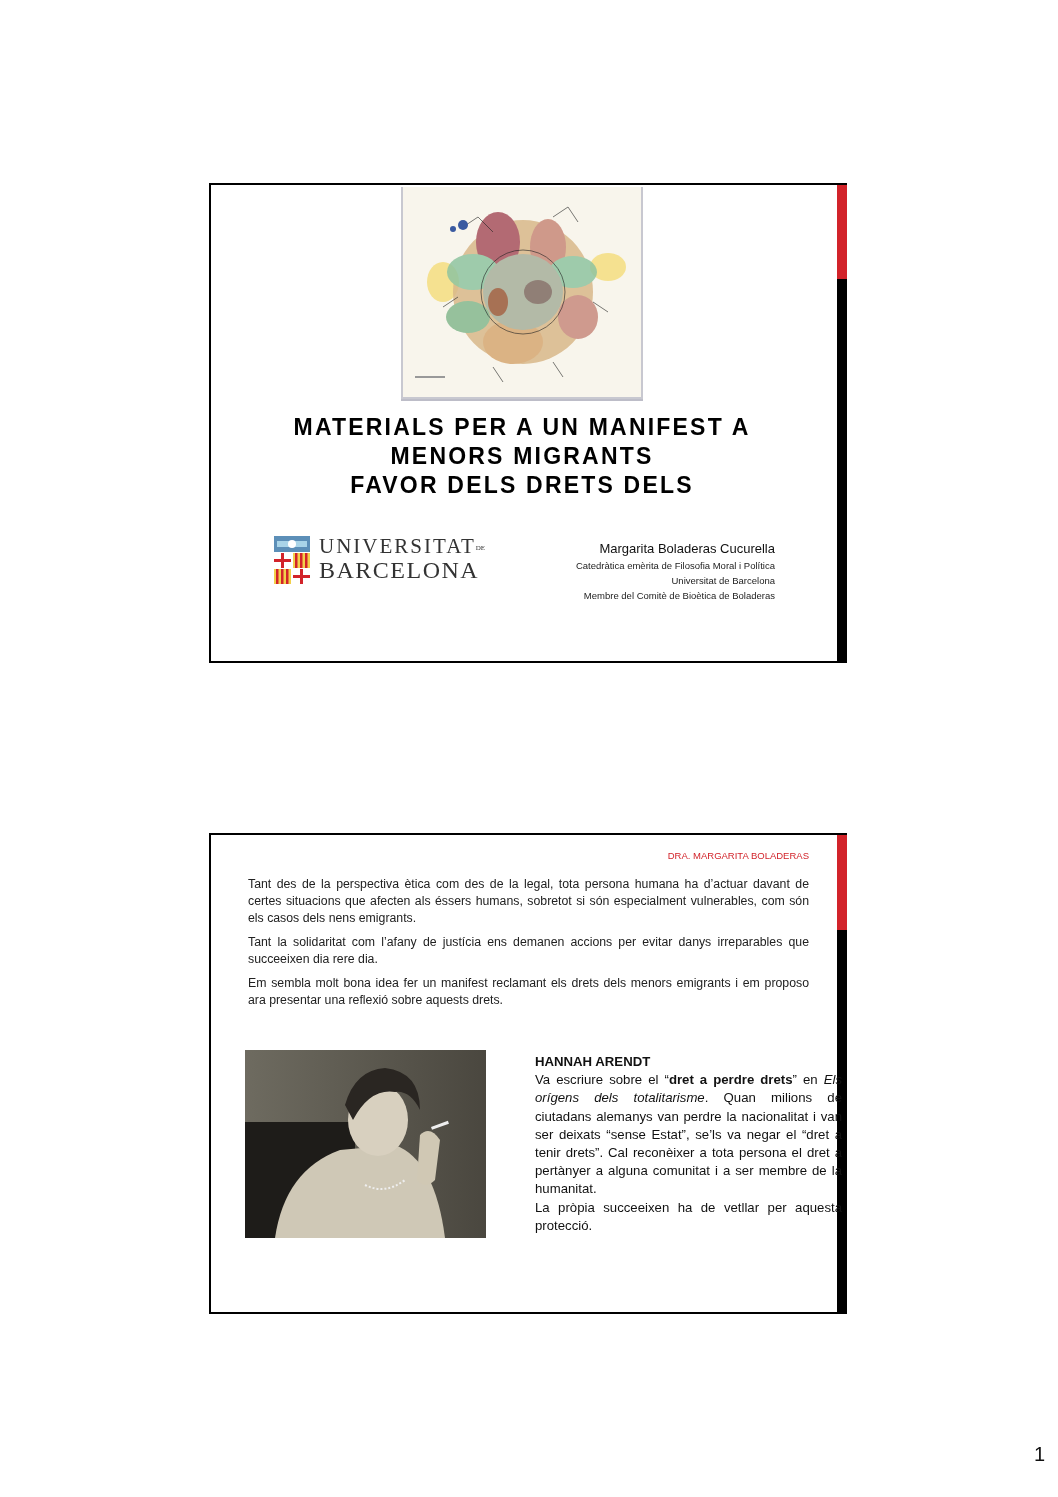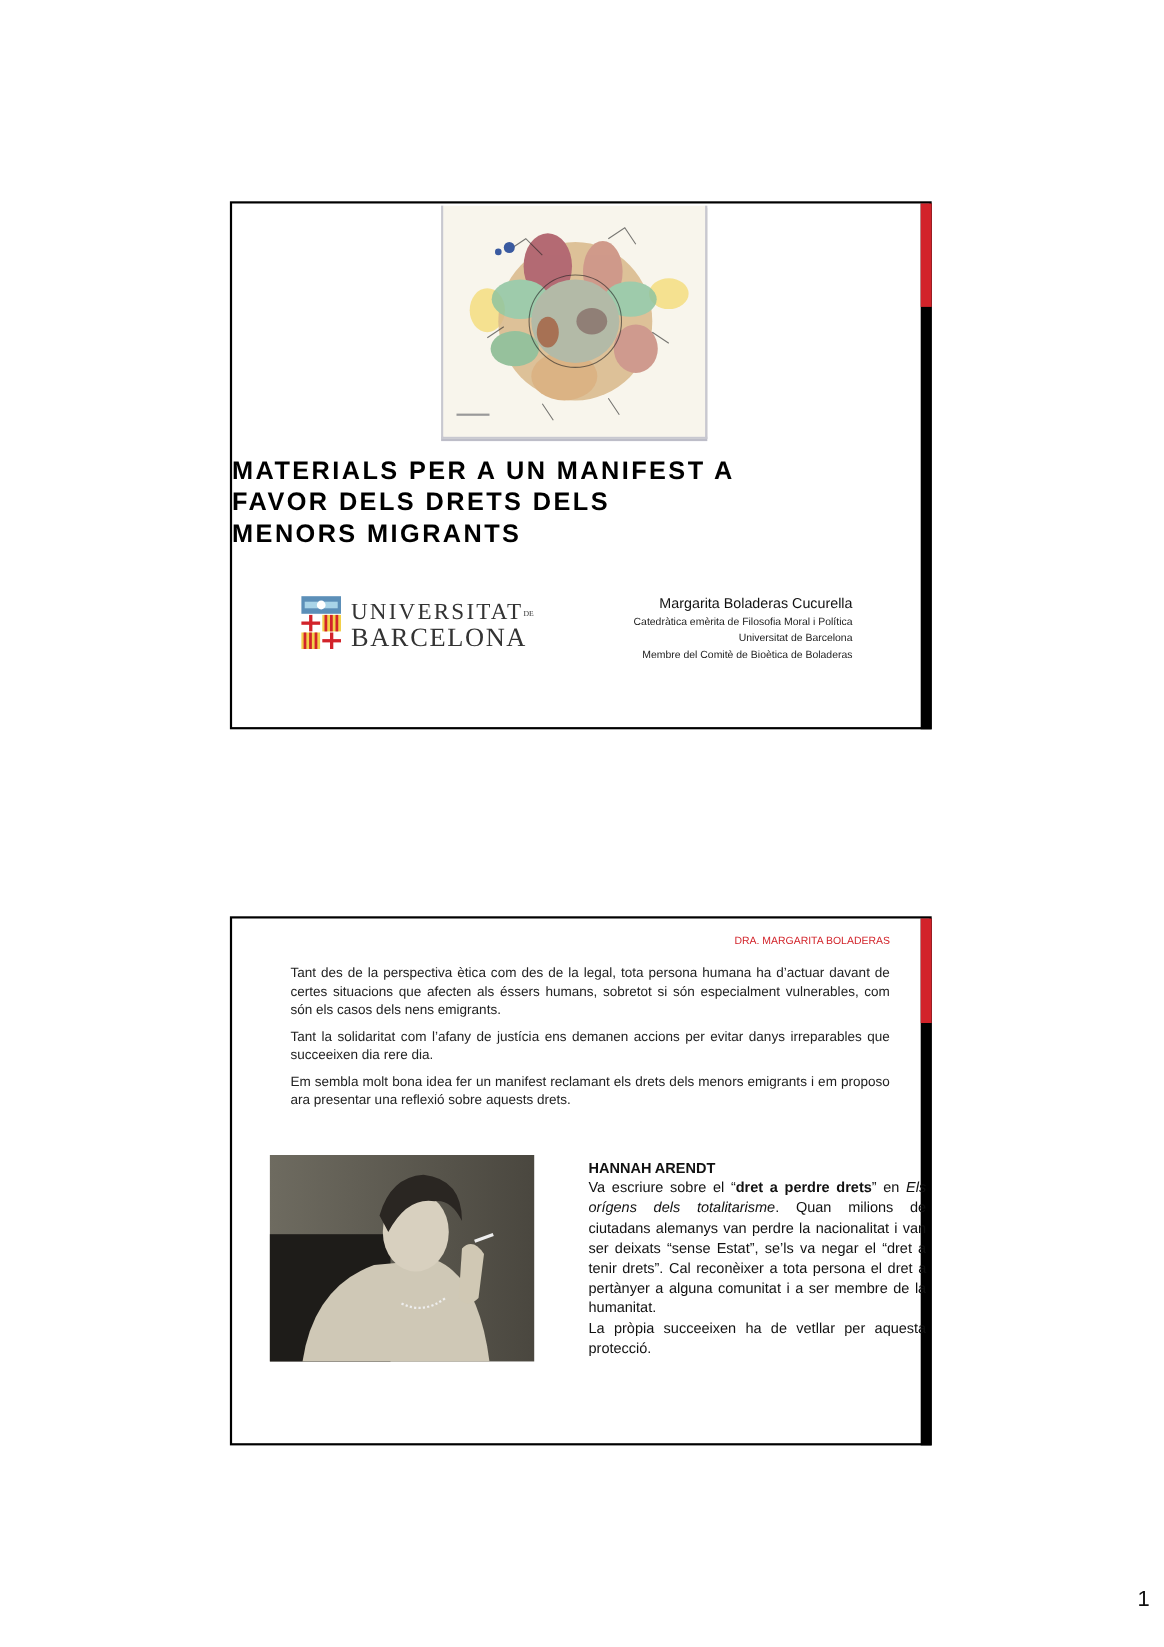--- a/index.html
+++ b/index.html
@@ -14,37 +14,37 @@
   .side-bar { position: absolute; right: -2px; top: 0; bottom: -2px; width: 10px; background: #000; }
   .side-bar .red { position: absolute; left: 0; top: 0; width: 100%; background: #d2232a; }
   #slide1 .side-bar .red { height: 94px; }
   #slide2 .side-bar .red { height: 95px; }
 
   
   .artwork { position: absolute; left: 190px; top: 2px; width: 238px; height: 210px;
              background: #f8f5ec; border: 2px solid #c8c8d0; border-top: none;
              box-shadow: 0 2px 0 #bdbdc8; overflow: hidden; }
   .artwork svg { width: 100%; height: 100%; display: block; }
-  .title { position: absolute; left: 0; right: 12px; top: 228px; 
+  .title { position: absolute; left: 0; right: 12px; top: 228px; text-align: center;
            font-weight: bold; font-size: 23px; line-height: 29px; letter-spacing: 2.2px; }
-  .logo { position: absolute; left: 62px; top: 350px; width: 220px; height: 56px; display: flex; align-items: flex-end; }
+  .logo { position: absolute; left: 62px; top: 350px; width: 220px; height: 56px; display: flex; align-items: flex-start; }
   .logo .shield { width: 38px; height: 50px; }
   .logo .words { margin-left: 8px; font-family: "Liberation Serif", serif; color: #333; line-height: 22px; }
   .logo .w1 { font-size: 21px; letter-spacing: 2px; }
   .logo .w1 .de { font-size: 7px; letter-spacing: 0; vertical-align: middle; }
   .logo .w2 { font-size: 24px; letter-spacing: 1.5px; }
   .author { position: absolute; right: 70px; top: 355px; text-align: right; }
   .author .name { font-size: 13px; line-height: 18px; color: #111; }
   .author .line { font-size: 9.5px; line-height: 15px; color: #222; }
 
   
   .header-red { position: absolute; right: 36px; top: 15px; color: #d2232a; font-size: 9.5px; margin-left: 28px; }
   .body-text { position: absolute; left: 37px; right: 36px; top: 41px; font-size: 12.3px; line-height: 17px;
                text-align: justify; color: #222; }
-  .body-text p { margin: 0 0 7px 16px; }
+  .body-text p { margin: 0 0 7px 0; }
   .photo { position: absolute; left: 34px; top: 215px; width: 241px; height: 188px; overflow: hidden; }
   .photo svg { width: 100%; height: 100%; display: block; }
   .arendt { position: absolute; left: 294px; top: 218px; width: 307px;
             font-family: Liberation Sans, sans-serif; font-size: 13.2px; line-height: 18.2px;
             text-align: justify; color: #111; margin-left: 30px; }
   .arendt .heading { font-weight: bold; display: block; text-align: left; }
   .arendt p { margin: 0; }
 
   .page-number { position: absolute; left: 1034px; top: 1443px; font-size: 20px; color: #111; }
 </style>
@@ -80,22 +80,22 @@
       </g>
       <circle cx="60" cy="38" r="5" fill="#3a5aa0"></circle>
       <circle cx="50" cy="42" r="3" fill="#3a5aa0"></circle>
       <text x="12" y="192" font-size="4" fill="#555" font-family="Liberation Sans, sans-serif"></text>
       <rect x="12" y="189" width="30" height="2" fill="#999"></rect>
     </svg>
   </div>
 
   <div class="title">
     <div>MATERIALS PER A UN MANIFEST A</div>
+    <div>MENORS MIGRANTS</div>
     <div>FAVOR DELS DRETS DELS</div>
-    <div>MENORS MIGRANTS</div>
   </div>
 
   <div class="logo">
     <svg class="shield" viewBox="0 0 38 50">
       <rect x="1" y="1" width="36" height="16" fill="#5c8fb8"></rect>
       <rect x="4" y="6" width="30" height="6" fill="#a9d4e8"></rect>
       <circle cx="19" cy="9" r="4" fill="#fff"></circle>
       <rect x="1" y="18" width="17" height="15" fill="#fff"></rect>
       <rect x="8" y="18" width="3" height="15" fill="#d2232a"></rect>
       <rect x="1" y="24" width="17" height="3" fill="#d2232a"></rect>

